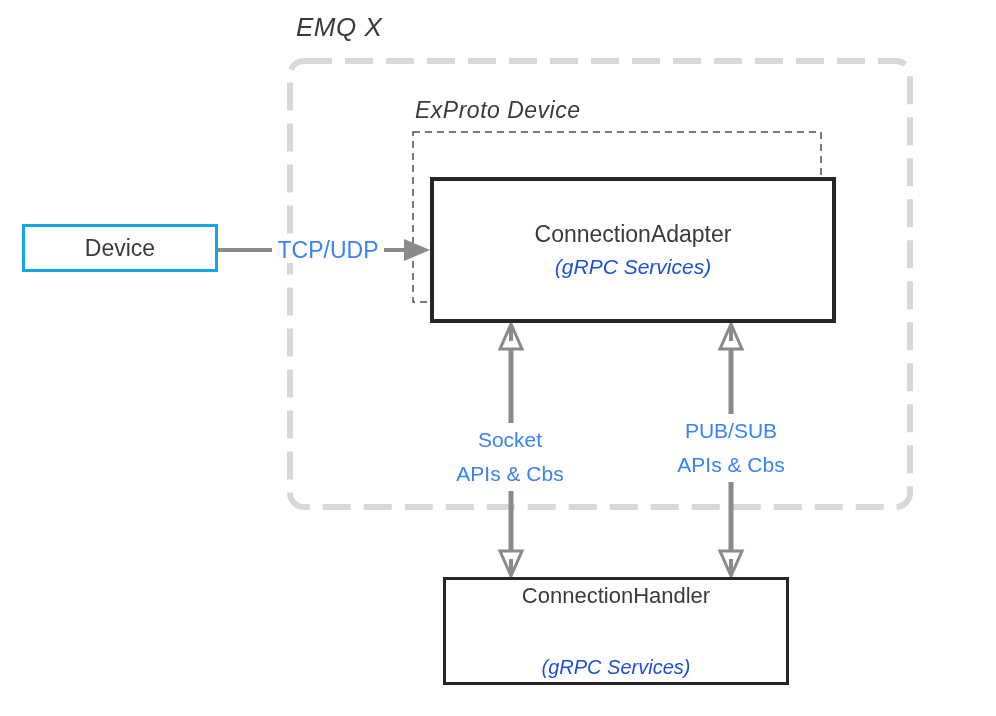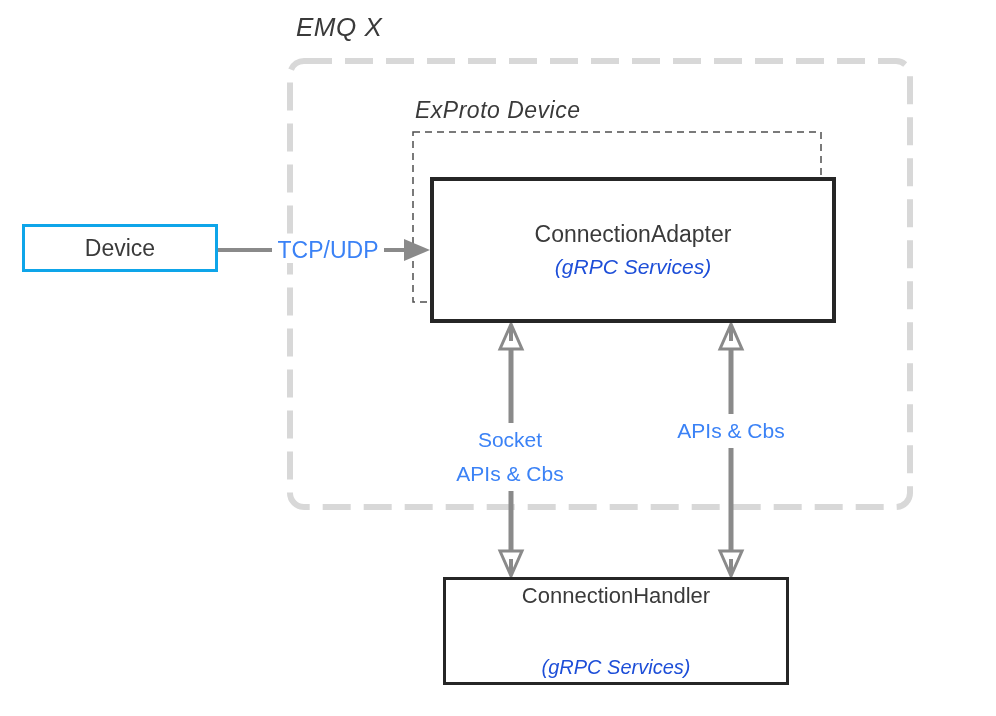--- a/index.html
+++ b/index.html
@@ -159,16 +159,17 @@
   </div>
 
   <div class="edge-label tcp-udp-label">TCP/UDP</div>
 
   <div class="edge-label socket-label">
     <div>Socket</div>
     <div>APIs &amp; Cbs</div>
   </div>
 
   <div class="edge-label pubsub-label">
+    <div>PUB/SUB</div>
     <div>APIs &amp; Cbs</div>
   </div>
 
 </div>
 
 </body></html>

